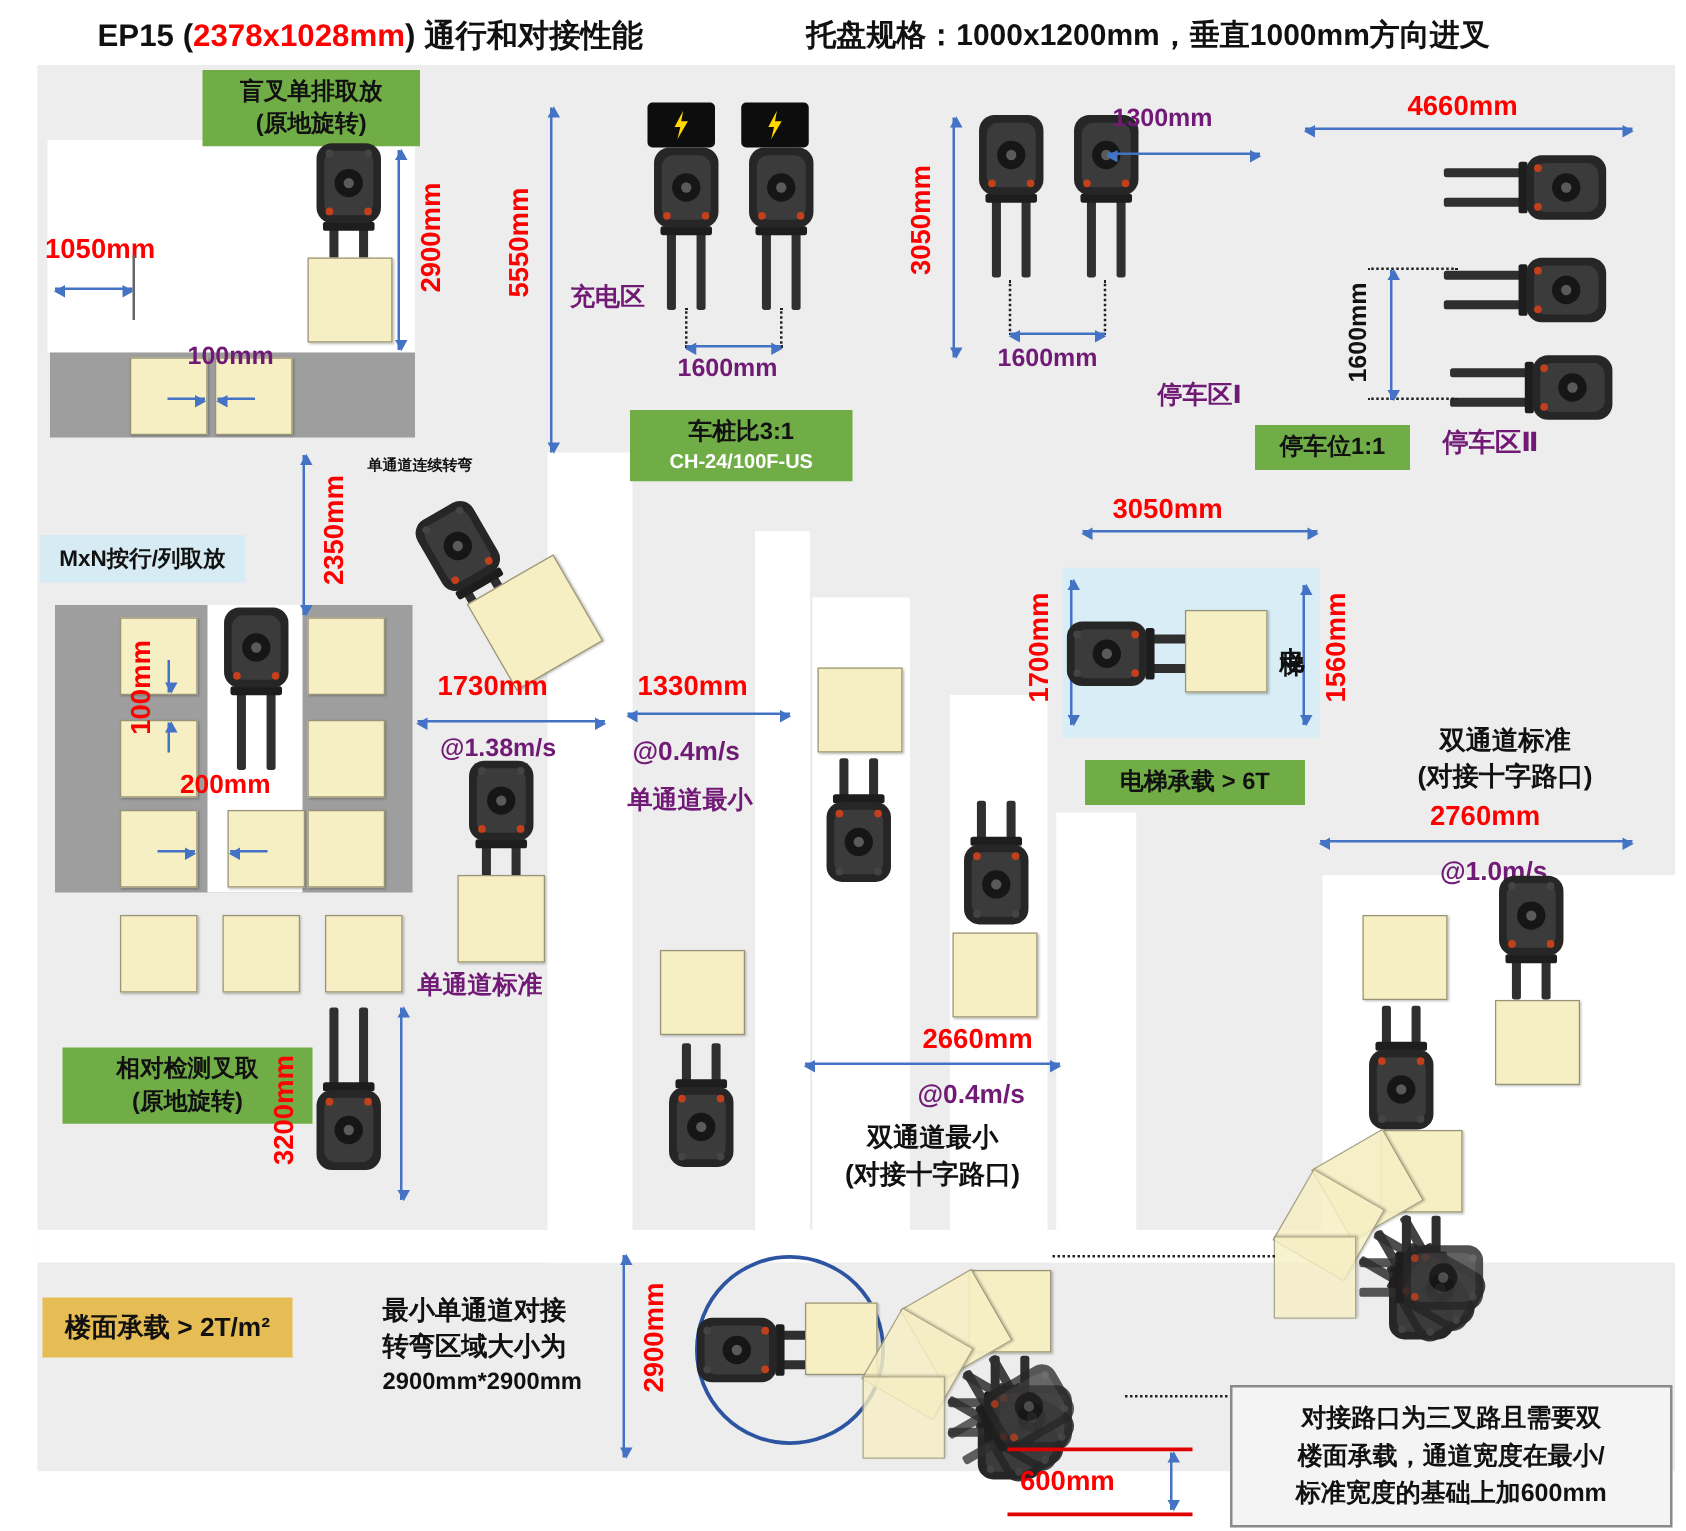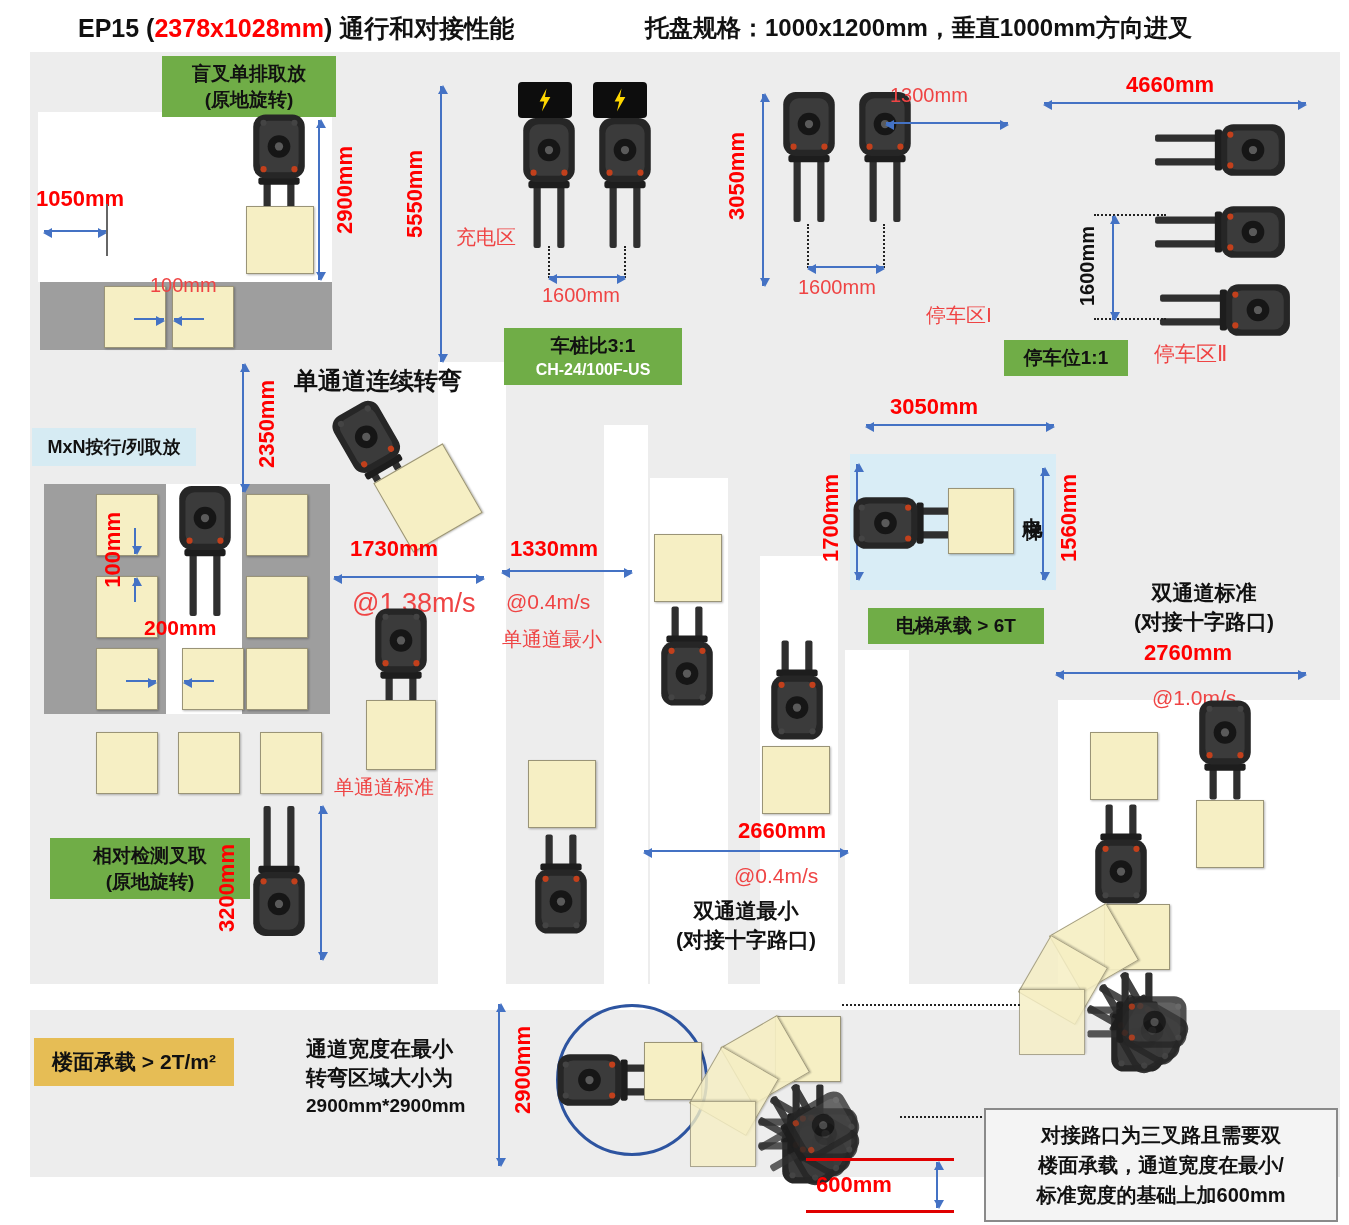--- a/index.html
+++ b/index.html
@@ -21,21 +21,21 @@
   .av::before,.av1u::before { content:""; position:absolute; top:-1px; left:-4px; width:0; height:0; border-left:5px solid transparent; border-right:5px solid transparent; border-bottom:9px solid #4472c4; }
   .av::after,.av1d::after { content:""; position:absolute; bottom:-1px; left:-4px; width:0; height:0; border-left:5px solid transparent; border-right:5px solid transparent; border-top:9px solid #4472c4; }
   .doth { position:absolute; height:0; border-top:2px dotted #222; }
   .dotv { position:absolute; width:0; border-left:2px dotted #222; }
   .redline { position:absolute; height:0; border-top:3px solid #e00000; }
   .tickv { position:absolute; width:2px; background:#666; }
   
   .t-title { position:absolute; font-size:25px; font-weight:bold; white-space:nowrap; }
   .red { color:#ff0000; }
   .dim-red { position:absolute; color:#ff0000; font-weight:bold; font-size:22px; white-space:nowrap; }
-  .dim-blk { position:absolute; color:#ef4444; font-weight:normal; font-size:20px; white-space:nowrap; }
+  .dim-blk { position:absolute; color:#701a75; font-weight:bold; font-size:20px; white-space:nowrap; }
   .vdim { position:absolute; color:#ff0000; font-weight:bold; font-size:22px; writing-mode:vertical-rl; transform:rotate(180deg); white-space:nowrap; }
   .vdimk { position:absolute; color:#111; font-weight:bold; font-size:20px; writing-mode:vertical-rl; transform:rotate(180deg); white-space:nowrap; }
   .vlabel { position:absolute; color:#111; font-weight:bold; font-size:20px; writing-mode:vertical-rl; letter-spacing:3px; }
   .blk { position:absolute; font-weight:bold; font-size:21px; color:#111; text-align:center; line-height:1.4; white-space:nowrap; }
   .gbox { position:absolute; background:#70ad47; color:#111; font-weight:bold; font-size:19px; text-align:center; padding:5px 6px; line-height:1.35; }
   .gbox .sub { color:#fff; font-size:16px; }
   .bbox { position:absolute; background:#d6ebf3; color:#111; font-weight:bold; font-size:18px; text-align:center; padding:7px 6px; }
   .ybox { position:absolute; background:#e6bd55; color:#111; font-weight:bold; font-size:21px; text-align:center; padding:10px 6px; }
   .note { position:absolute; background:#f4f4f4; border:2px solid #8a8a8a; color:#111; font-weight:bold; font-size:20px; text-align:center; padding:10px 8px; line-height:1.5; }
   .circle { position:absolute; border:3px solid #2d54a0; border-radius:50%; }
@@ -172,21 +172,21 @@
     </svg>
   <div class="doth" style="left:1094px;top:214px;width:72px"></div>
   <div class="doth" style="left:1094px;top:318px;width:72px"></div>
   <div class="av" style="left:1112px;top:216px;height:104px"></div>
   <div class="vdimk" style="left:1076px;top:226px">1600mm</div>
   <div class="gbox" style="left:1004px;top:340px;width:124px">停车位1:1</div>
   <div class="dim-blk" style="left:1154px;top:340px;font-size:21px">停车区Ⅱ</div>
 
   <div class="av" style="left:242px;top:364px;height:128px"></div>
   <div class="vdim" style="left:254px;top:380px">2350mm</div>
-  <div class="blk" style="left:294px;top:364px;font-size:24px">单通道连续转弯</div>
+  <div class="blk" style="left:294px;top:364px;font-size:12px">单通道连续转弯</div>
   <svg class="fk" style="left:342px;top:400px;transform:rotate(150deg)" width="66" height="104" viewBox="0 0 64 100">
       <use href="#fk-s"></use>
     </svg>
   <div class="pallet" style="left:388px;top:458px;width:80px;height:80px;transform:rotate(-30deg)"></div>
   <div class="bbox" style="left:32px;top:428px;width:164px">MxN按行/列取放</div>
 
   <div class="pallet" style="left:96px;top:494px;width:62px;height:62px"></div>
   <div class="pallet" style="left:246px;top:494px;width:62px;height:62px"></div>
   <div class="pallet" style="left:96px;top:576px;width:62px;height:62px"></div>
   <div class="pallet" style="left:246px;top:576px;width:62px;height:62px"></div>
@@ -201,21 +201,21 @@
   <div class="av1u" style="left:134px;top:578px;height:24px"></div>
   <div class="dim-red" style="left:144px;top:616px;font-size:21px">200mm</div>
   <div class="ah1r" style="left:126px;top:680px;width:30px"></div>
   <div class="ah1l" style="left:184px;top:680px;width:30px"></div>
   <div class="pallet" style="left:96px;top:732px;width:62px;height:62px"></div>
   <div class="pallet" style="left:178px;top:732px;width:62px;height:62px"></div>
   <div class="pallet" style="left:260px;top:732px;width:62px;height:62px"></div>
 
   <div class="dim-red" style="left:350px;top:536px">1730mm</div>
   <div class="ah" style="left:334px;top:576px;width:150px"></div>
-  <div class="dim-blk" style="left:352px;top:588px;font-size:27px">@1.38m/s</div>
+  <div class="dim-blk" style="left:352px;top:588px;font-size:20px">@1.38m/s</div>
   <div class="dim-red" style="left:510px;top:536px">1330mm</div>
   <div class="ah" style="left:502px;top:570px;width:130px"></div>
   <div class="dim-blk" style="left:506px;top:590px;font-size:21px">@0.4m/s</div>
   <div class="dim-blk" style="left:502px;top:626px">单通道最小</div>
   <svg class="fk" style="left:368px;top:606px;transform:rotate(180deg)" width="66" height="104" viewBox="0 0 64 100">
       <use href="#fk-s"></use>
     </svg>
   <div class="pallet" style="left:366px;top:700px;width:70px;height:70px"></div>
   <div class="dim-blk" style="left:334px;top:774px">单通道标准</div>
 
@@ -274,21 +274,21 @@
     <div>(原地旋转)</div>
   </div>
   <div class="vdim" style="left:214px;top:844px">3200mm</div>
   <svg class="fk" style="left:246px;top:804px" width="66" height="134" viewBox="0 0 64 130">
       <use href="#fk-l"></use>
     </svg>
   <div class="av" style="left:320px;top:806px;height:154px"></div>
 
   <div class="ybox" style="left:34px;top:1038px;width:200px">楼面承载 &gt; 2T/m²</div>
   <div class="blk" style="left:306px;top:1034px;text-align:left">
-    <div>通道宽度在最小</div>
+    <div>最小单通道对接</div>
     <div>转弯区域大小为</div>
     <div style="font-size:19px">2900mm*2900mm</div>
   </div>
   <div class="av" style="left:498px;top:1004px;height:162px"></div>
   <div class="vdim" style="left:510px;top:1026px">2900mm</div>
   <div class="circle" style="left:556px;top:1004px;width:152px;height:152px"></div>
   <svg class="fk" style="left:574px;top:1028px;transform:rotate(90deg)" width="66" height="104" viewBox="0 0 64 100">
       <use href="#fk-s"></use>
     </svg>
   <div class="pallet" style="left:644px;top:1042px;width:58px;height:58px"></div>

